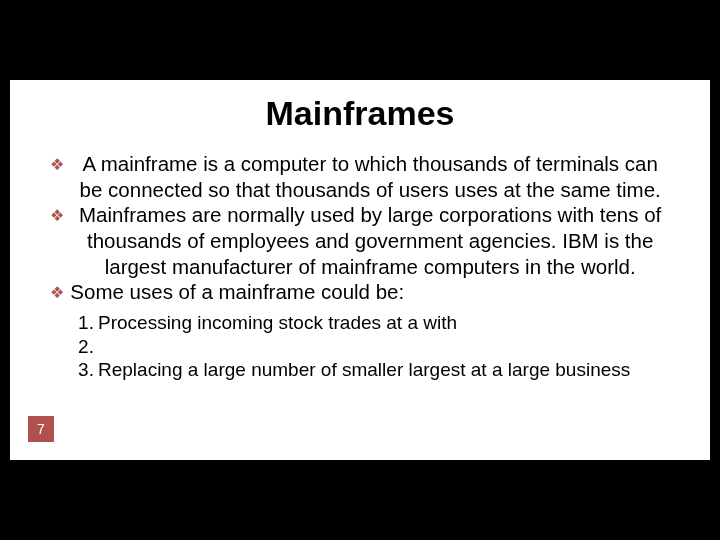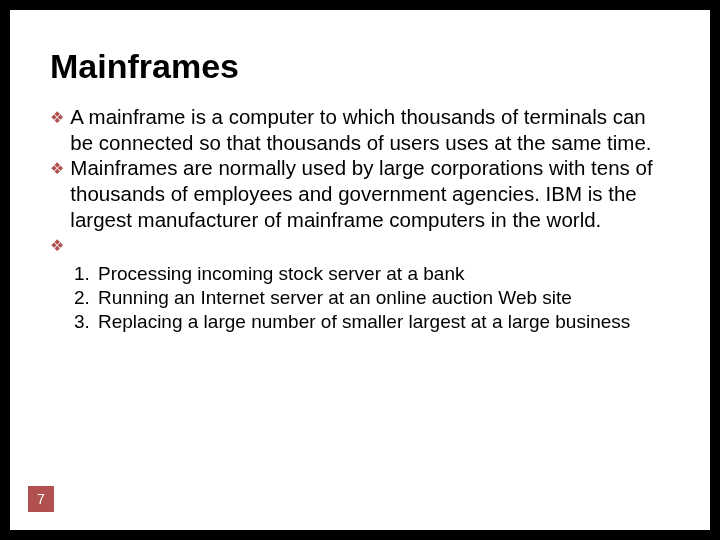--- a/index.html
+++ b/index.html
@@ -7,24 +7,25 @@
     width: 720px;
     height: 540px;
     background: #000;
     display: flex;
     align-items: center;
     justify-content: center;
     font-family: Arial, Helvetica, sans-serif;
   }
   .slide {
     width: 700px;
-    height: 520px;
+    height: 380px;
     background: #fff;
     position: relative;
-    padding: 37px 40px 10px 40px;
+    padding: 14px 40px 10px 40px;
+    text-align: center;
   }
   .title {
     font-size: 34px;
     font-weight: bold;
     color: #000;
     margin-bottom: 18px;
   }
   .bullets {
     font-size: 20.5px;
     line-height: 1.25;
@@ -81,31 +82,31 @@
     <div class="bullet">
       <span class="diamond">❖</span>
       <span class="bullet-text">A mainframe is a computer to which thousands of terminals can be connected so that thousands of users uses at the same time.</span>
     </div>
     <div class="bullet">
       <span class="diamond">❖</span>
       <span class="bullet-text">Mainframes are normally used by large corporations with tens of thousands of employees and government agencies. IBM is the largest manufacturer of mainframe computers in the world.</span>
     </div>
     <div class="bullet">
       <span class="diamond">❖</span>
+      <span class="bullet-text">Some uses of a mainframe could be:</span>
     </div>
   </div>
 
   <div class="numbered">
     <div class="num-item">
       <span class="num">1.</span>
-      <span>Processing incoming stock server at a bank</span>
+      <span>Processing incoming stock trades at a with</span>
     </div>
     <div class="num-item">
       <span class="num">2.</span>
-      <span>Running an Internet server at an online auction Web site</span>
     </div>
     <div class="num-item">
       <span class="num">3.</span>
       <span>Replacing a large number of smaller largest at a large business</span>
     </div>
   </div>
 
   <div class="page-badge">7</div>
 </div>
 

